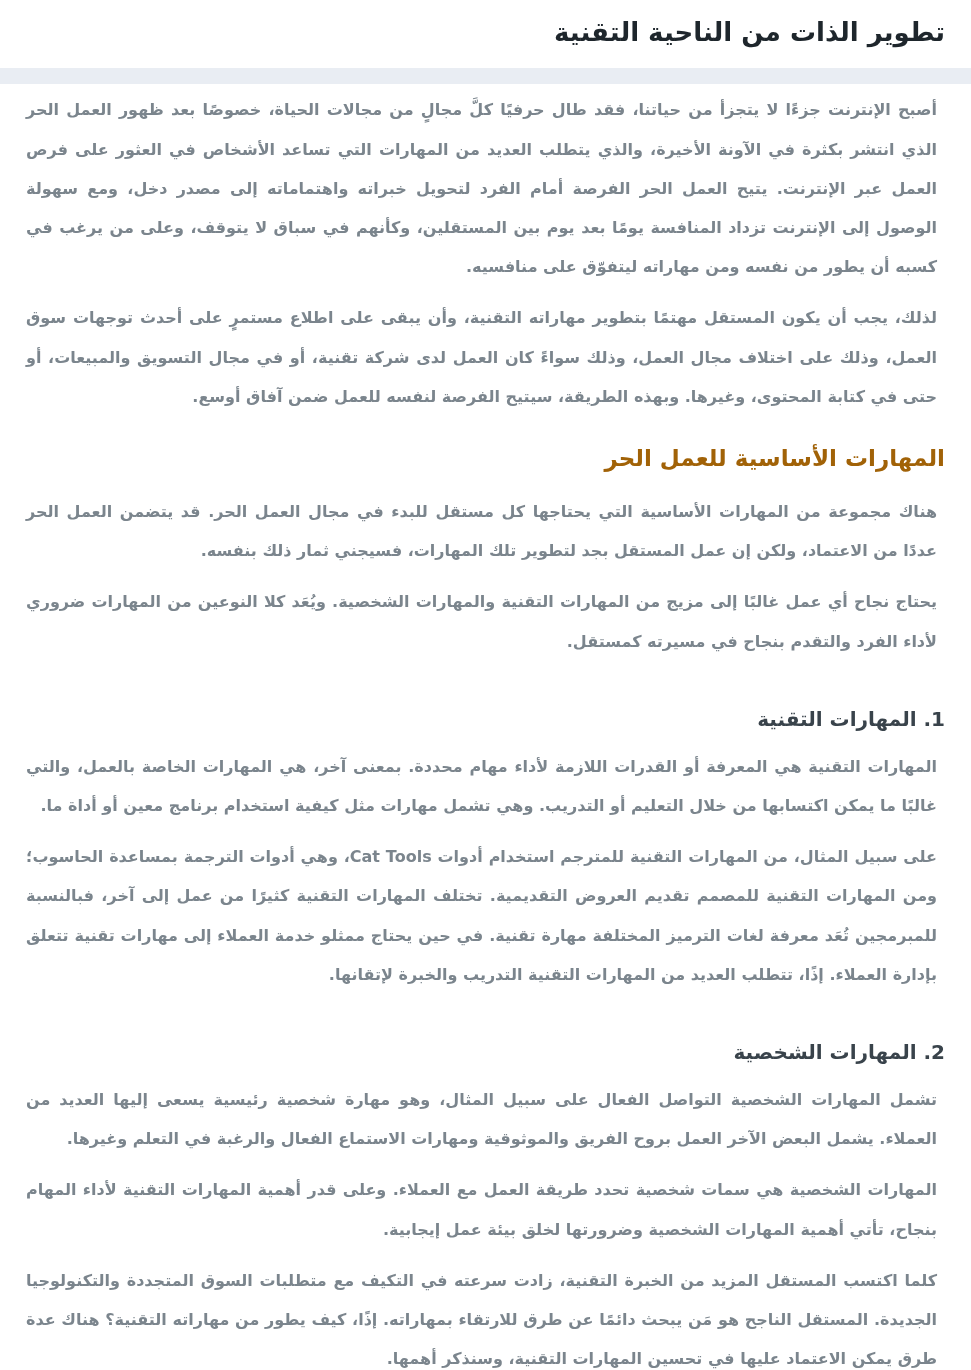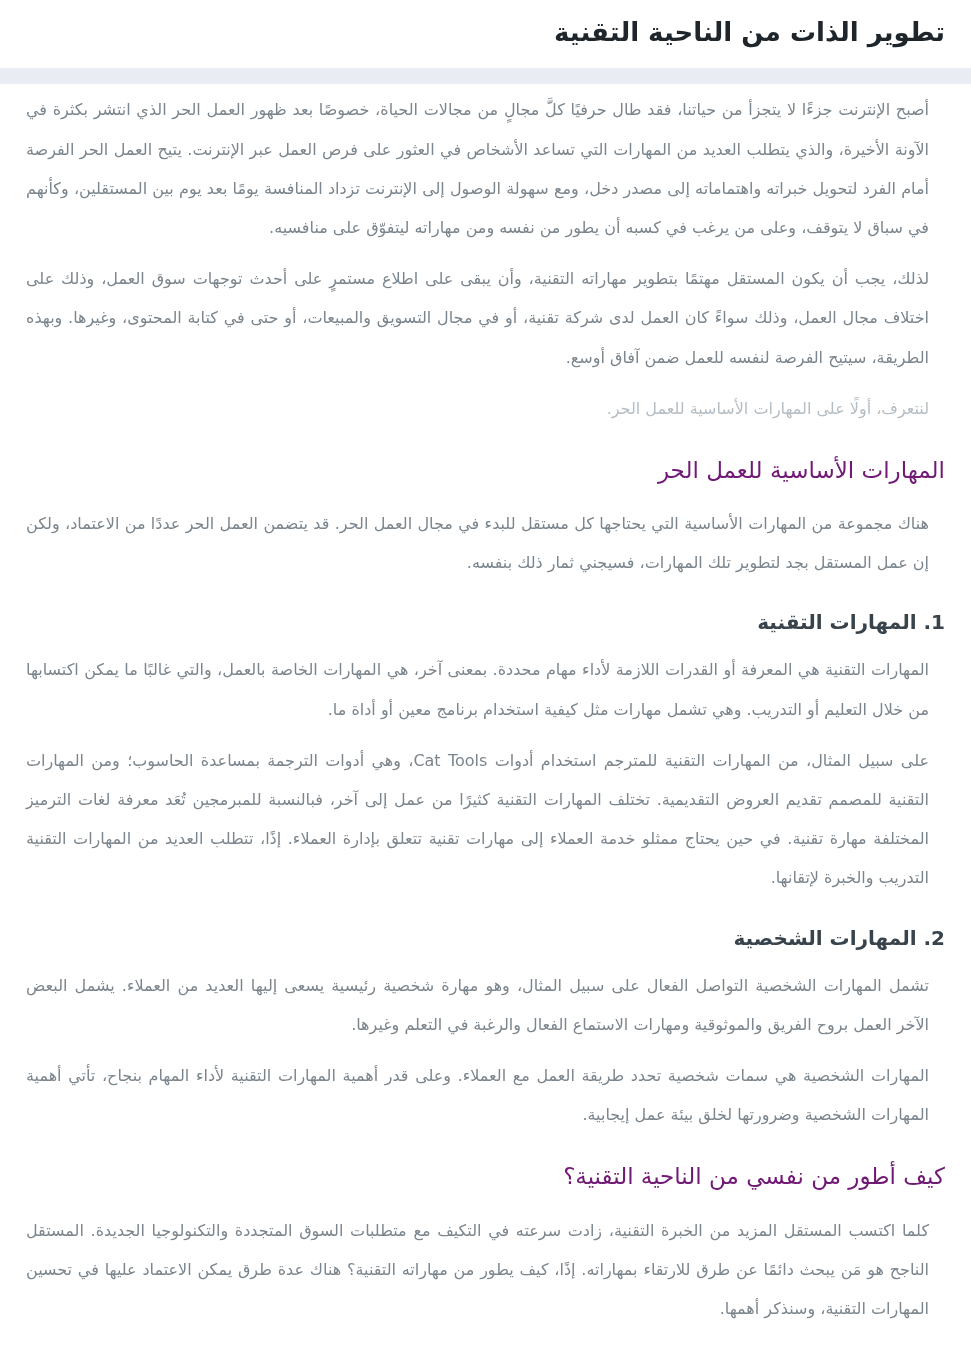--- a/index.html
+++ b/index.html
@@ -34,76 +34,75 @@
   }
   .content {
     padding: 6px 26px 0 26px;
   }
   p.body-p {
     font-size: 16px;
     line-height: 2.45;
     color: #7b858d;
     text-align: justify;
     text-justify: inter-word;
-    margin: 0 16px 12px 0;
-    font-weight: 400;
+    margin: 0 8px 12px 0;
+    font-weight: 700;
   }
   p.note-p {
     color: #b4bdc4;
     text-align: right;
     margin-bottom: 4px;
   }
   h2.section-heading {
     font-size: 23px;
-    color: #701a75;
-    font-weight: 400;
+    color: #a16207;
+    font-weight: 700;
     margin: 26px 0 18px 0;
     text-align: right;
     line-height: 1.4;
   }
   h3.sub-heading {
     font-size: 20px;
     color: #39434b;
     font-weight: 600;
-    margin: 26px 0 14px 0;
+    margin: 44px 0 14px 0;
     text-align: right;
     line-height: 1.4;
   }
 </style>
 </head>
 <body>
 
 <header class="header">
   <h1 class="page-title">تطوير الذات من الناحية التقنية</h1>
 </header>
 
 <div class="divider-bar"></div>
 
 <main class="content">
 
   <p class="body-p">أصبح الإنترنت جزءًا لا يتجزأ من حياتنا، فقد طال حرفيًا كلَّ مجالٍ من مجالات الحياة، خصوصًا بعد ظهور العمل الحر الذي انتشر بكثرة في الآونة الأخيرة، والذي يتطلب العديد من المهارات التي تساعد الأشخاص في العثور على فرص العمل عبر الإنترنت. يتيح العمل الحر الفرصة أمام الفرد لتحويل خبراته واهتماماته إلى مصدر دخل، ومع سهولة الوصول إلى الإنترنت تزداد المنافسة يومًا بعد يوم بين المستقلين، وكأنهم في سباق لا يتوقف، وعلى من يرغب في كسبه أن يطور من نفسه ومن مهاراته ليتفوّق على منافسيه.</p>
 
   <p class="body-p">لذلك، يجب أن يكون المستقل مهتمًا بتطوير مهاراته التقنية، وأن يبقى على اطلاع مستمرٍ على أحدث توجهات سوق العمل، وذلك على اختلاف مجال العمل، وذلك سواءً كان العمل لدى شركة تقنية، أو في مجال التسويق والمبيعات، أو حتى في كتابة المحتوى، وغيرها. وبهذه الطريقة، سيتيح الفرصة لنفسه للعمل ضمن آفاق أوسع.</p>
 
-  <p class="body-p note-p">لنتعرف، أولًا على المهارات الأساسية للعمل الحر.</p>
 
   <h2 class="section-heading">المهارات الأساسية للعمل الحر</h2>
 
   <p class="body-p">هناك مجموعة من المهارات الأساسية التي يحتاجها كل مستقل للبدء في مجال العمل الحر. قد يتضمن العمل الحر عددًا من الاعتماد، ولكن إن عمل المستقل بجد لتطوير تلك المهارات، فسيجني ثمار ذلك بنفسه.</p>
 
+  <p class="body-p">يحتاج نجاح أي عمل غالبًا إلى مزيج من المهارات التقنية والمهارات الشخصية. ويُعَد كلا النوعين من المهارات ضروري لأداء الفرد والتقدم بنجاح في مسيرته كمستقل.</p>
 
   <h3 class="sub-heading">1. المهارات التقنية</h3>
 
   <p class="body-p">المهارات التقنية هي المعرفة أو القدرات اللازمة لأداء مهام محددة. بمعنى آخر، هي المهارات الخاصة بالعمل، والتي غالبًا ما يمكن اكتسابها من خلال التعليم أو التدريب. وهي تشمل مهارات مثل كيفية استخدام برنامج معين أو أداة ما.</p>
 
   <p class="body-p">على سبيل المثال، من المهارات التقنية للمترجم استخدام أدوات Cat Tools، وهي أدوات الترجمة بمساعدة الحاسوب؛ ومن المهارات التقنية للمصمم تقديم العروض التقديمية. تختلف المهارات التقنية كثيرًا من عمل إلى آخر، فبالنسبة للمبرمجين تُعَد معرفة لغات الترميز المختلفة مهارة تقنية. في حين يحتاج ممثلو خدمة العملاء إلى مهارات تقنية تتعلق بإدارة العملاء. إذًا، تتطلب العديد من المهارات التقنية التدريب والخبرة لإتقانها.</p>
 
   <h3 class="sub-heading">2. المهارات الشخصية</h3>
 
   <p class="body-p">تشمل المهارات الشخصية التواصل الفعال على سبيل المثال، وهو مهارة شخصية رئيسية يسعى إليها العديد من العملاء. يشمل البعض الآخر العمل بروح الفريق والموثوقية ومهارات الاستماع الفعال والرغبة في التعلم وغيرها.</p>
 
   <p class="body-p">المهارات الشخصية هي سمات شخصية تحدد طريقة العمل مع العملاء. وعلى قدر أهمية المهارات التقنية لأداء المهام بنجاح، تأتي أهمية المهارات الشخصية وضرورتها لخلق بيئة عمل إيجابية.</p>
 
-  <h2 class="section-heading">كيف أطور من نفسي من الناحية التقنية؟</h2>
 
   <p class="body-p">كلما اكتسب المستقل المزيد من الخبرة التقنية، زادت سرعته في التكيف مع متطلبات السوق المتجددة والتكنولوجيا الجديدة. المستقل الناجح هو مَن يبحث دائمًا عن طرق للارتقاء بمهاراته. إذًا، كيف يطور من مهاراته التقنية؟ هناك عدة طرق يمكن الاعتماد عليها في تحسين المهارات التقنية، وسنذكر أهمها.</p>
 
 </main>
 
 </body></html>

